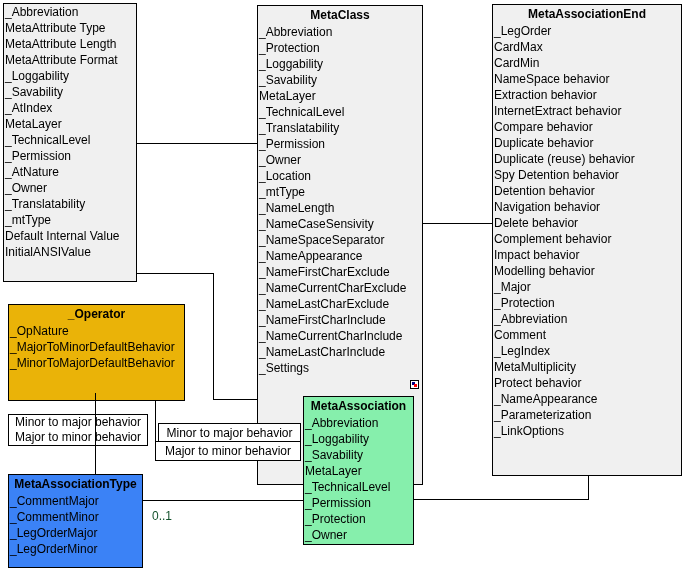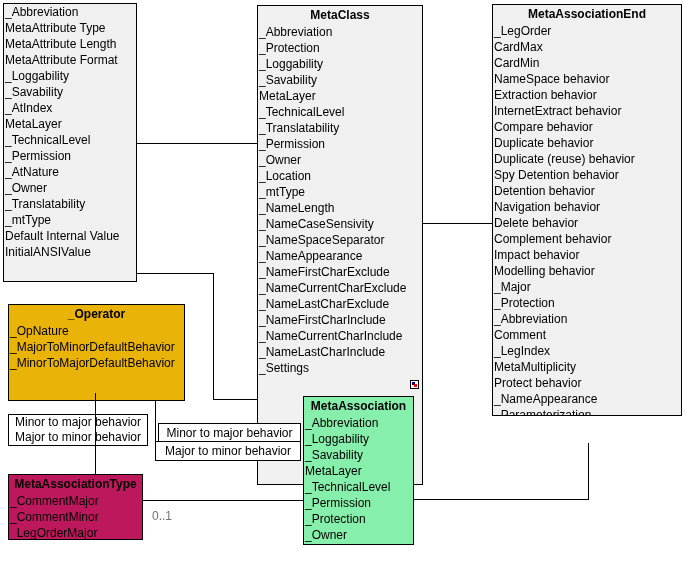--- a/index.html
+++ b/index.html
@@ -12,21 +12,21 @@
   .attr-list{display:block;}
   .attr-row{font-size:12px;height:16px;line-height:16px;padding-left:1px;
             white-space:nowrap;color:#000;}
   .edge{position:absolute;background:#000;z-index:0;}
   .edge.over{z-index:4;}
   .edge-label{position:absolute;background:#ffffff;border:1px solid #000;
               box-sizing:border-box;font-size:12px;white-space:nowrap;
               text-align:center;color:#000;z-index:2;overflow:hidden;}
   .edge-label .lbl-line{height:15px;line-height:15px;}
   .single-label{line-height:18px;}
-  .mult-label{position:absolute;font-size:12px;color:#737373;z-index:2;}
+  .mult-label{position:absolute;font-size:12px;color:#14532d;z-index:2;}
   .mini-icon{position:absolute;width:9px;height:9px;border:1px solid #000;
              background:#fff;box-sizing:border-box;z-index:3;}
   .mini-icon .quad-b{position:absolute;left:1px;top:1px;width:3px;height:3px;}
   .mini-icon .quad-r{position:absolute;right:1px;bottom:1px;width:3px;height:3px;}
 </style>
 </head>
 <body>
 
 <div class="canvas">
 
@@ -83,21 +83,21 @@
         <div class="attr-row">_NameFirstCharExclude</div>
         <div class="attr-row">_NameCurrentCharExclude</div>
         <div class="attr-row">_NameLastCharExclude</div>
         <div class="attr-row">_NameFirstCharInclude</div>
         <div class="attr-row">_NameCurrentCharInclude</div>
         <div class="attr-row">_NameLastCharInclude</div>
         <div class="attr-row">_Settings</div>
       </div>
   </div>
 
-  <div class="class-box" style="left: 492px; top: 4px; width: 190px; height: 412px; background: rgb(240, 240, 240);">
+  <div class="class-box" style="left: 492px; top: 4px; width: 190px; height: 472px; background: rgb(240, 240, 240);">
     <div class="class-title">MetaAssociationEnd</div>
     <div class="attr-list">
         <div class="attr-row">_LegOrder</div>
         <div class="attr-row">CardMax</div>
         <div class="attr-row">CardMin</div>
         <div class="attr-row">NameSpace behavior</div>
         <div class="attr-row">Extraction behavior</div>
         <div class="attr-row">InternetExtract behavior</div>
         <div class="attr-row">Compare behavior</div>
         <div class="attr-row">Duplicate behavior</div>
@@ -138,21 +138,21 @@
         <div class="attr-row">_Loggability</div>
         <div class="attr-row">_Savability</div>
         <div class="attr-row">MetaLayer</div>
         <div class="attr-row">_TechnicalLevel</div>
         <div class="attr-row">_Permission</div>
         <div class="attr-row">_Protection</div>
         <div class="attr-row">_Owner</div>
       </div>
   </div>
 
-  <div class="class-box" style="left: 8px; top: 474px; width: 135px; height: 66px; background: #be185d;">
+  <div class="class-box" style="left: 8px; top: 474px; width: 135px; height: 94px; background: #3b82f6;">
     <div class="class-title">MetaAssociationType</div>
     <div class="attr-list">
         <div class="attr-row">_CommentMajor</div>
         <div class="attr-row">_CommentMinor</div>
         <div class="attr-row">_LegOrderMajor</div>
         <div class="attr-row">_LegOrderMinor</div>
       </div>
   </div>
 
   <div class="edge-label" style="left:8px;top:414px;width:140px;height:32px;">

